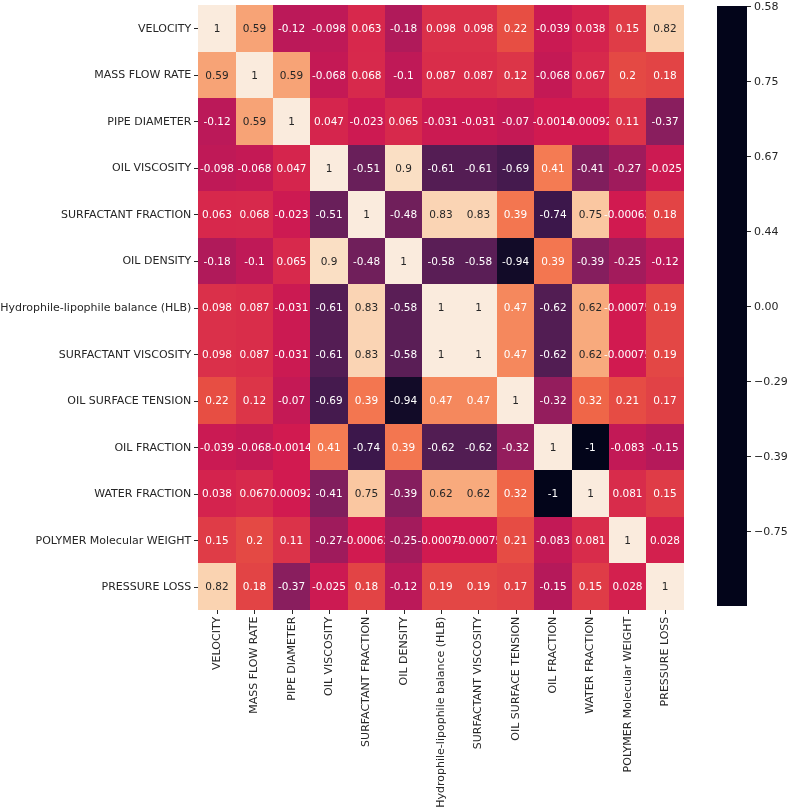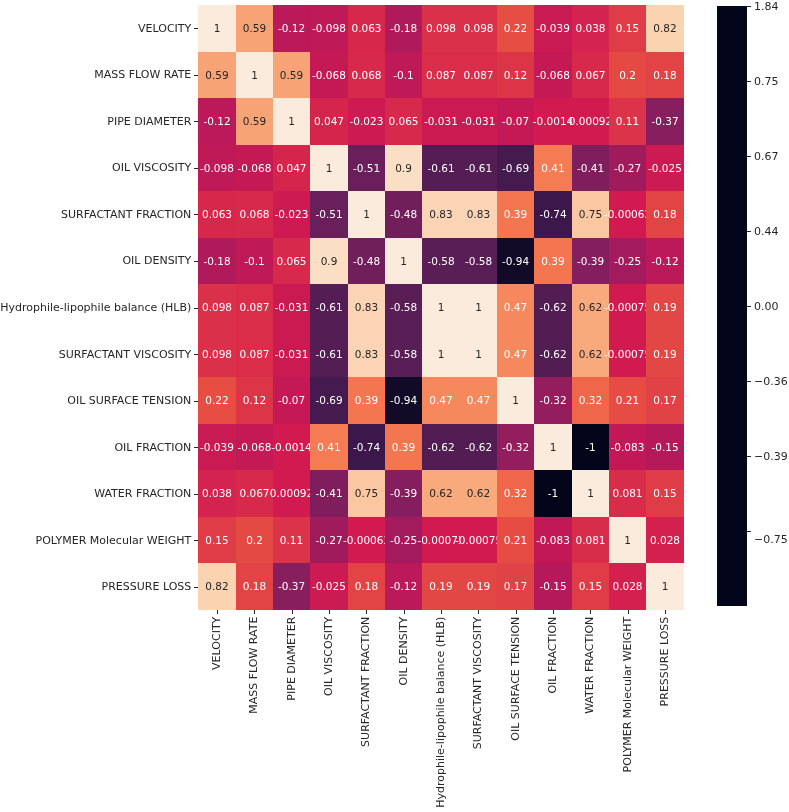--- a/index.html
+++ b/index.html
@@ -433,29 +433,29 @@
       <div class="tick" style="left:194.3px;top:493.6538461538462px;width:4px;height:1px;"></div>
       <div class="tick" style="left:590.4346153846154px;top:610px;width:1px;height:4px;"></div>
       <div class="tick" style="left:194.3px;top:540.1923076923077px;width:4px;height:1px;"></div>
       <div class="tick" style="left:627.7807692307692px;top:610px;width:1px;height:4px;"></div>
       <div class="tick" style="left:194.3px;top:586.7307692307693px;width:4px;height:1px;"></div>
       <div class="tick" style="left:665.126923076923px;top:610px;width:1px;height:4px;"></div>
     </div>
   <div id="colorbar" style="left: 717px; top: 6px; width: 30px; height: 600px; background: linear-gradient(rgb(3, 5, 26) 100%, rgb(35, 17, 56) 93.75%, rgb(58, 23, 74) 87.5%, rgb(81, 29, 83) 81.25%, rgb(107, 31, 91) 75%, rgb(136, 30, 94) 68.75%, rgb(163, 27, 92) 62.5%, rgb(186, 25, 89) 56.25%, rgb(209, 26, 80) 50%, rgb(220, 54, 72) 43.75%, rgb(234, 86, 66) 37.5%, rgb(243, 115, 77) 31.25%, rgb(246, 143, 98) 25%, rgb(248, 171, 126) 18.75%, rgb(250, 199, 161) 12.5%, rgb(250, 220, 190) 6.25%, rgb(250, 235, 221) 0%);"></div>
   <div id="cbticks">
       <div class="tick" style="left:747px;top:6px;width:4px;height:1px;"></div>
-      <div class="cblab" style="left:754px;top:6px;">1.84</div>
+      <div class="cblab" style="left:754px;top:6px;">0.58</div>
       <div class="tick" style="left:747px;top:81px;width:4px;height:1px;"></div>
       <div class="cblab" style="left:754px;top:81px;">0.75</div>
       <div class="tick" style="left:747px;top:156px;width:4px;height:1px;"></div>
       <div class="cblab" style="left:754px;top:156px;">0.67</div>
       <div class="tick" style="left:747px;top:231px;width:4px;height:1px;"></div>
       <div class="cblab" style="left:754px;top:231px;">0.44</div>
       <div class="tick" style="left:747px;top:306px;width:4px;height:1px;"></div>
       <div class="cblab" style="left:754px;top:306px;">0.00</div>
       <div class="tick" style="left:747px;top:381px;width:4px;height:1px;"></div>
-      <div class="cblab" style="left:754px;top:381px;">−0.36</div>
+      <div class="cblab" style="left:754px;top:381px;">−0.29</div>
       <div class="tick" style="left:747px;top:456px;width:4px;height:1px;"></div>
       <div class="cblab" style="left:754px;top:456px;">−0.39</div>
       <div class="tick" style="left:747px;top:531px;width:4px;height:1px;"></div>
-      <div class="cblab" style="left:754px;top:531px;margin-top:8px;">−0.75</div>
+      <div class="cblab" style="left:754px;top:531px;">−0.75</div>
     </div>
 </div>
 
 </body></html>

